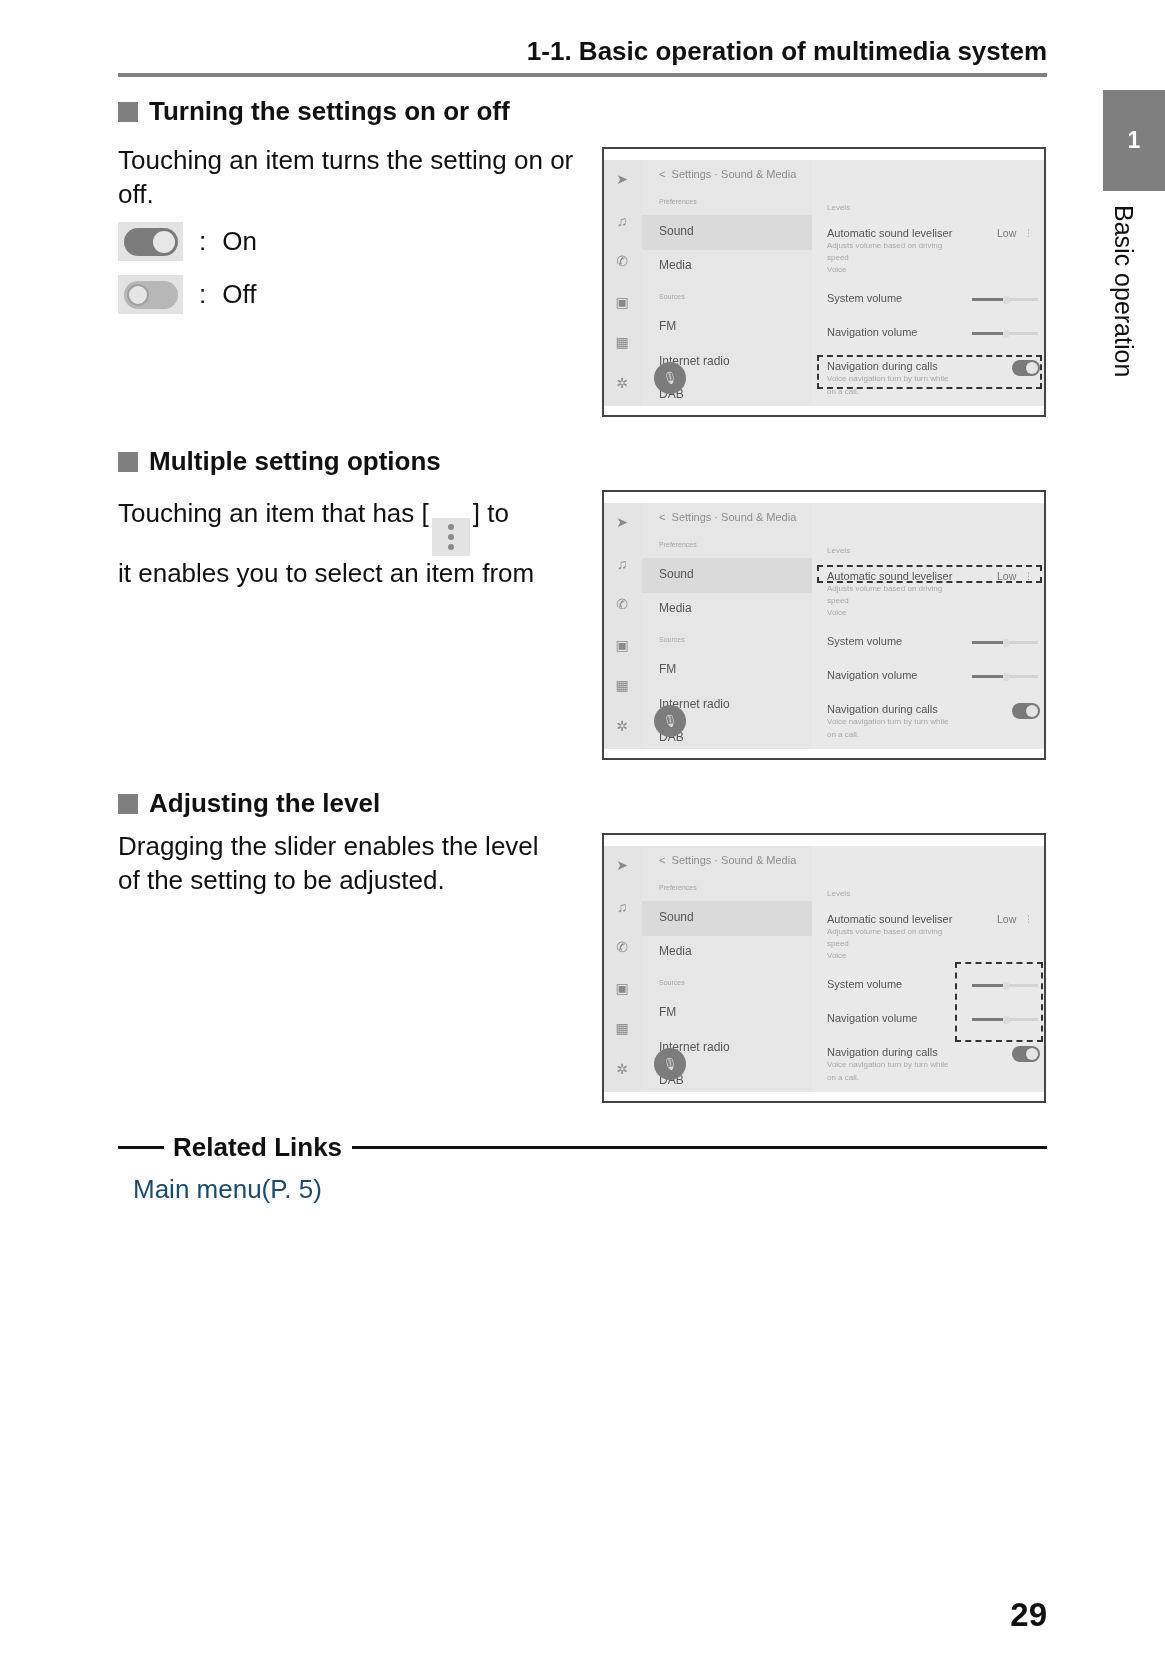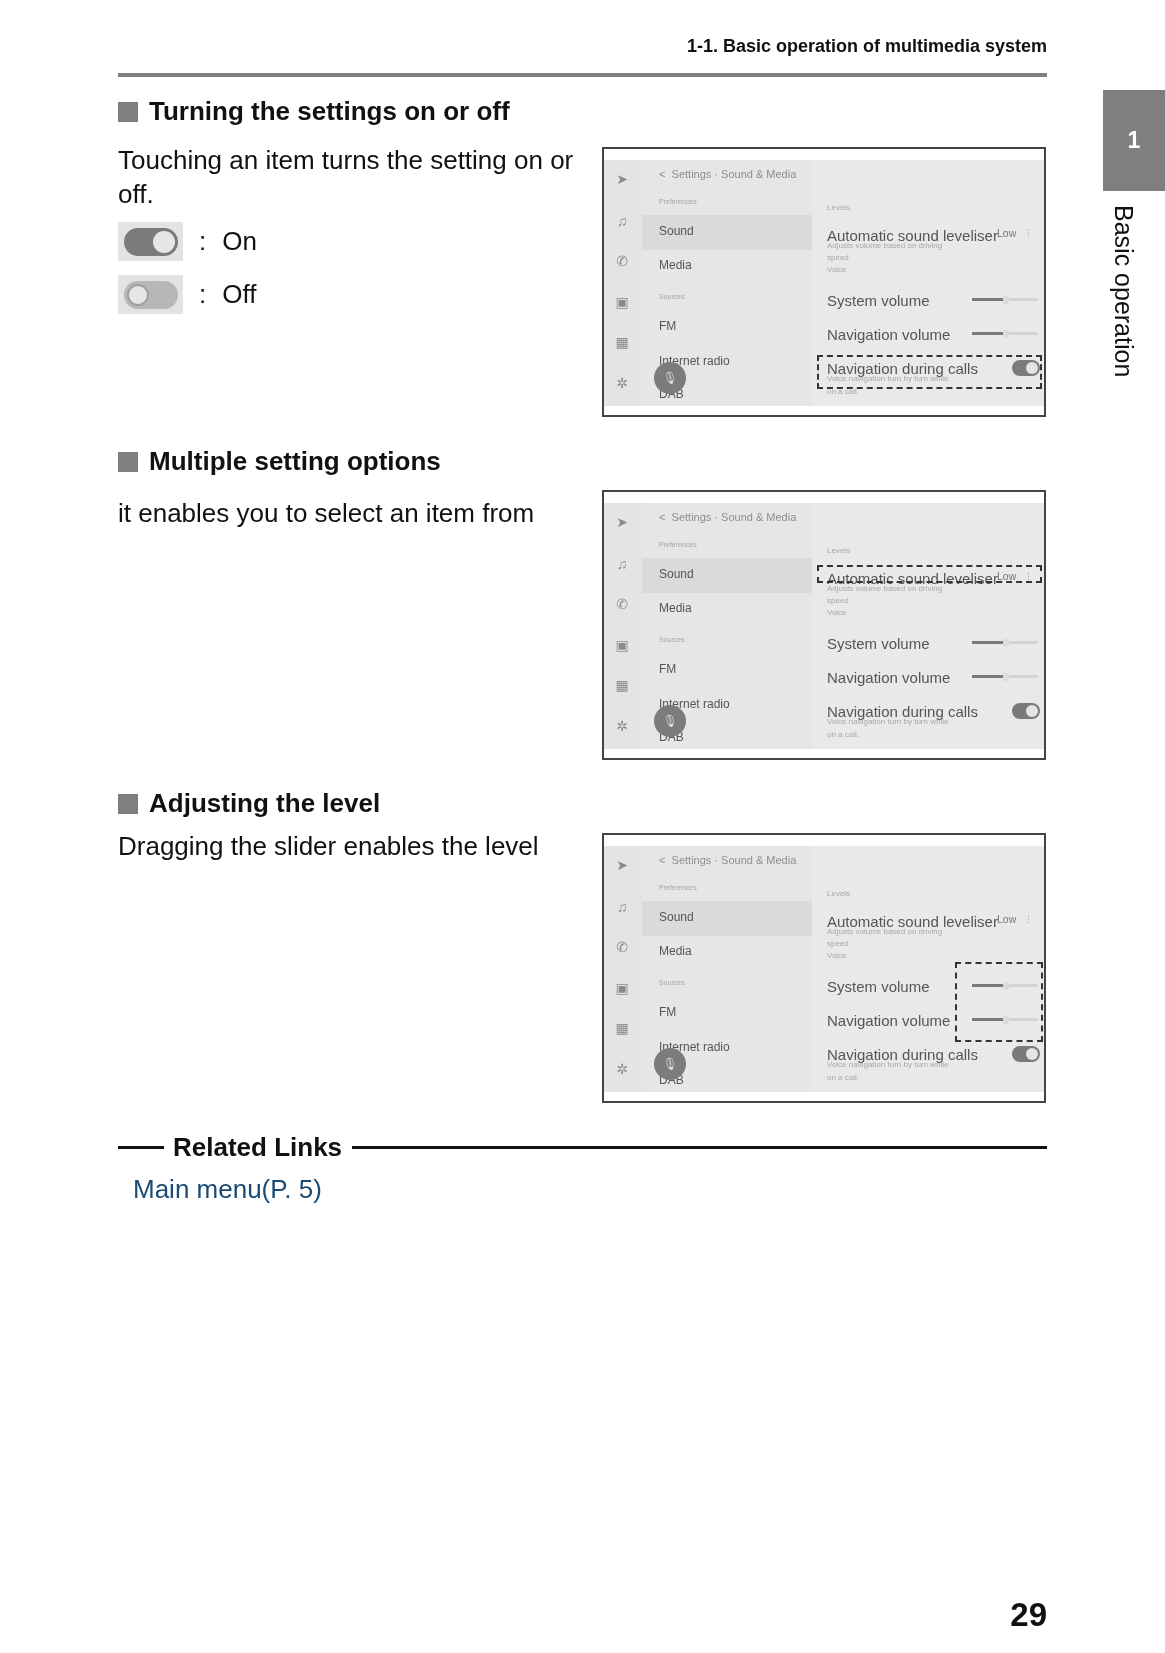--- a/index.html
+++ b/index.html
@@ -1,19 +1,19 @@
 <!DOCTYPE html>
 <html><head>
 <meta charset="utf-8">
 <style>
   * { box-sizing: border-box; margin: 0; padding: 0; }
   html, body { width: 1165px; height: 1653px; background: #ffffff; overflow: hidden; }
   body { position: relative; font-family: "Liberation Sans", sans-serif; color: #111; }
 
-  .page-header { position: absolute; right: 118px; top: 36px; font-weight: bold; font-size: 18px; color: #111; }
+  .page-header { position: absolute; right: 118px; top: 36px; font-weight: bold; font-size: 26px; color: #111; }
   .header-rule { position: absolute; left: 118px; top: 73px; width: 929px; height: 4px; background: #808080; }
 
   .chapter-tab { position: absolute; left: 1103px; top: 90px; width: 62px; height: 101px; background: #7f7f7f; color: #fff; font-weight: bold; font-size: 23px; display: flex; align-items: center; justify-content: center; }
   .chapter-label { position: absolute; left: 1108px; top: 205px; width: 36px; height: 190px; }
   .chapter-label span { display: block; transform-origin: 0 0; transform: rotate(90deg) translate(0, -30px); white-space: nowrap; font-size: 25px; color: #111; width: 190px; }
 
   .section-title { position: absolute; left: 118px; font-weight: bold; font-size: 26px; display: flex; align-items: center; }
   .section-title .sq { display: inline-block; width: 20px; height: 20px; background: #7f7f7f; margin-right: 11px; }
   .body-text { position: absolute; left: 118px; font-size: 26px; line-height: 34px; color: #111; }
 
@@ -34,21 +34,21 @@
   .screen { position: absolute; left: 602px; width: 444px; height: 270px; border: 2px solid #444; background: #fff; overflow: hidden; }
   .screen .inner { position: absolute; left: 0; top: 11px; width: 440px; height: 246px; background: #e9e9e9; }
   .screen .rail { position: absolute; left: 0; top: 0; width: 38px; height: 100%; background: #e4e4e4; }
   .screen .rail .ic { position: absolute; left: 9px; width: 18px; height: 18px; color: #8a8a8a; font-size: 14px; text-align: center; line-height: 18px; }
   .screen .leftpane { position: absolute; left: 38px; top: 0; width: 170px; height: 100%; background: #e6e6e6; }
   .screen .crumb { position: absolute; left: 55px; top: 8px; font-size: 11px; color: #8d8d8d; white-space: nowrap; }
   .screen .cat { position: absolute; left: 55px; font-size: 7px; color: #a5a5a5; }
   .screen .litem { position: absolute; left: 55px; font-size: 12px; color: #555; }
   .screen .selrow { position: absolute; left: 38px; top: 55px; width: 170px; height: 35px; background: #dadada; }
   .screen .mic { position: absolute; left: 50px; top: 202px; width: 32px; height: 32px; border-radius: 50%; background: #7c7c7c; color: #ddd; font-size: 12px; display: flex; align-items: center; justify-content: center; }
-  .screen .rlabel { position: absolute; left: 223px; font-size: 15px; color: #555; white-space: nowrap; }
+  .screen .rlabel { position: absolute; left: 223px; font-size: 11px; color: #555; white-space: nowrap; }
   .screen .rsub { position: absolute; left: 223px; font-size: 8px; color: #a8a8a8; white-space: nowrap; }
   .screen .rvalue { position: absolute; left: 393px; font-size: 10.5px; color: #777; }
   .screen .rkebab { position: absolute; left: 420px; font-size: 9px; color: #999; }
   .screen .slider { position: absolute; left: 368px; width: 66px; height: 3px; background: #d3d3d3; }
   .screen .slider .fill { position: absolute; left: 0; top: 0; width: 33px; height: 3px; background: #7a7a7a; }
   .screen .slider .thumb { position: absolute; left: 31px; top: -2px; width: 6px; height: 8px; background: #dcdcdc; border-radius: 2px; }
   .screen .mini-toggle { position: absolute; left: 408px; width: 28px; height: 16px; border-radius: 8px; background: #7a7a7a; }
   .screen .mini-toggle .knob { position: absolute; right: 2px; top: 2px; width: 12px; height: 12px; border-radius: 50%; background: #e4e4e4; }
   .screen .dash { position: absolute; border: 2px dashed #333; }
 
@@ -92,29 +92,35 @@
     </span>
   <span class="colon">:</span>
   <span>Off</span>
 </div>
 
 <div class="section-title" style="top:446px">
   <span class="sq"></span>
   <span>Multiple setting options</span>
 </div>
 <div class="body-text" style="top:496px; width:480px">
+  <div><span>Touching an item that has [</span><span class="kebab-box">
+        <i></i>
+        <i></i>
+        <i></i>
+      </span><span>] to</span></div>
   <div>it enables you to select an item from</div>
 </div>
 
 <div class="section-title" style="top:788px">
   <span class="sq"></span>
   <span>Adjusting the level</span>
 </div>
 <div class="body-text" style="top:829px; width:480px">
   <div>Dragging the slider enables the level</div>
+  <div>of the setting to be adjusted.</div>
 </div>
 
 <div class="screen" style="top:147px">
     <div class="inner">
   <div class="rail">
     <span class="ic" style="top:10px">➤</span>
     <span class="ic" style="top:52px">♫</span>
     <span class="ic" style="top:92px">✆</span>
     <span class="ic" style="top:133px">▣</span>
     <span class="ic" style="top:173px">▦</span>

